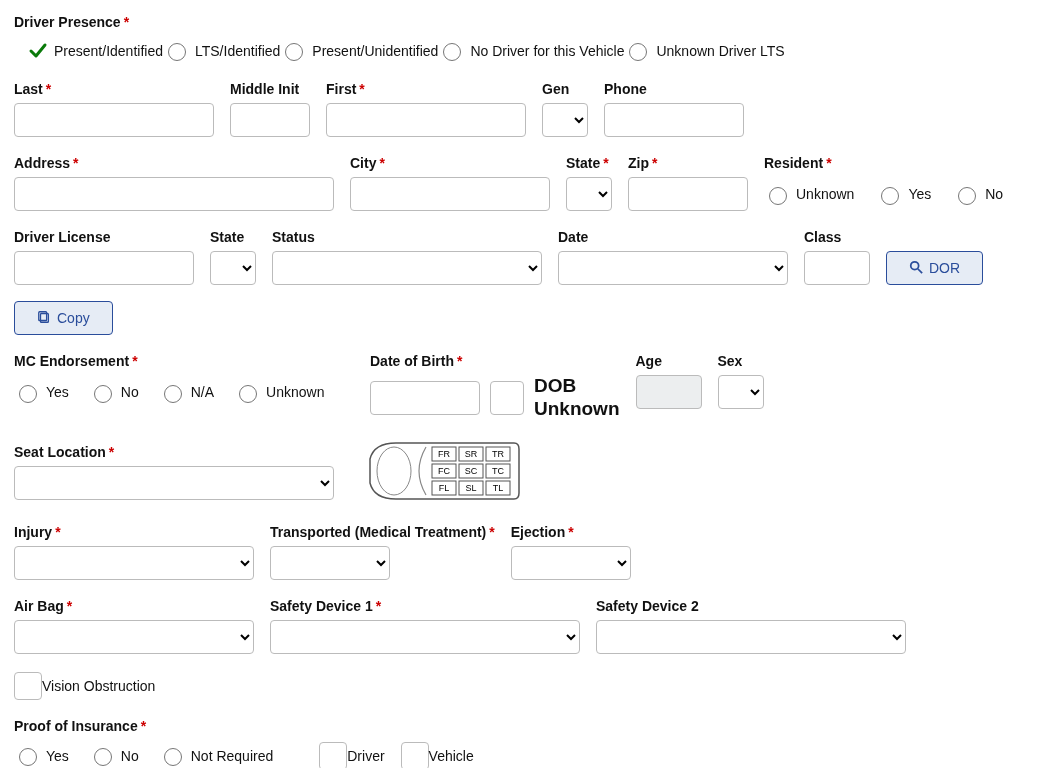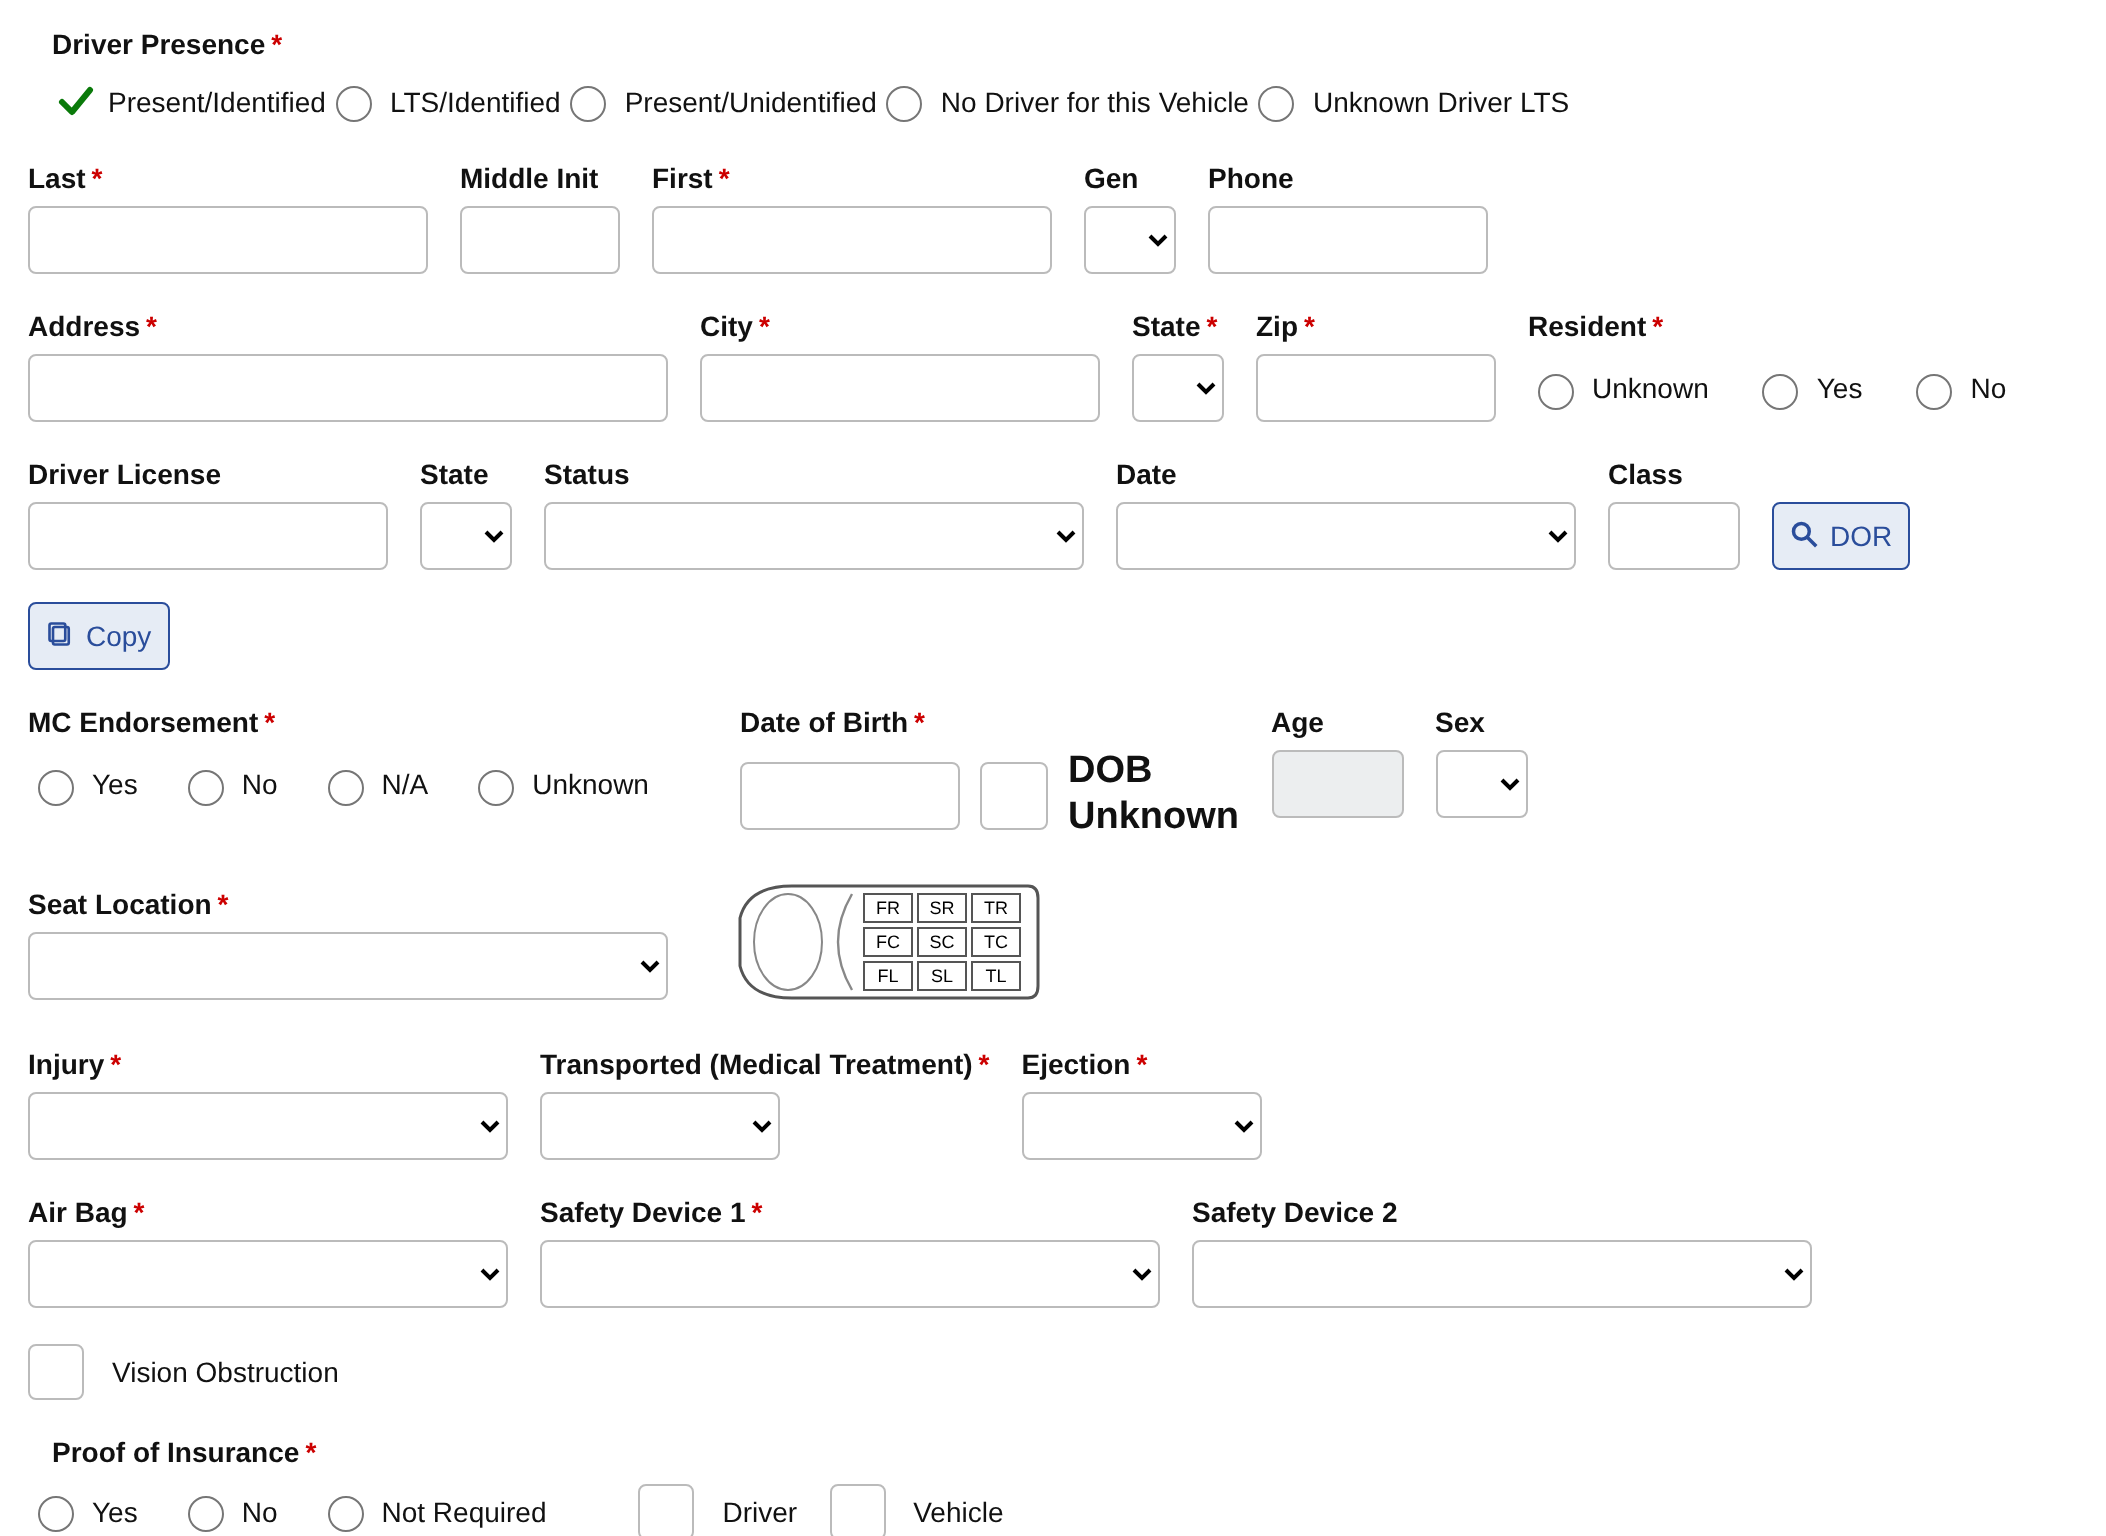--- a/index.html
+++ b/index.html
@@ -8,21 +8,20 @@
     font-size: 14px;
     color: #111;
     margin: 0;
     padding: 14px;
     background: #fff;
     width: 1053px;
   }
   .section-label {
     font-weight: bold;
     margin-bottom: 8px;
-    margin-left: 12px;
   }
   .req { color: #c00; margin-left: 3px; }
   .radio-row {
     display: flex;
     margin: 10px 0 20px 14px;
     align-items: center;
     flex-wrap: wrap;
   }
   .radio-item {
     display: flex;
@@ -67,38 +66,37 @@
   }
   .disabled-input {
     background: #eceeef !important;
   }
   .btn {
     height: 34px;
     border: 1px solid #2a4d9b;
     border-radius: 4px;
     background: #e6ecf5;
     color: #2a4d9b;
-    padding: 0 8px;
+    padding: 0 22px;
     font-size: 14px;
     cursor: pointer;
     display: inline-flex;
     align-items: center;
     gap: 6px;
   }
   .checkbox-box {
     width: 28px; height: 28px;
     border: 1px solid #bbb;
     border-radius: 4px;
     background: #fff;
     cursor: pointer;
   }
   .inline-check {
     display: flex;
     align-items: center;
-    gap: 14px;
   }
   .seat-svg {
     margin-left: 16px;
   }
   .dob-unknown {
     font-weight: bold;
     line-height: 1.2;
     font-size: 19px;
   }
 </style>

